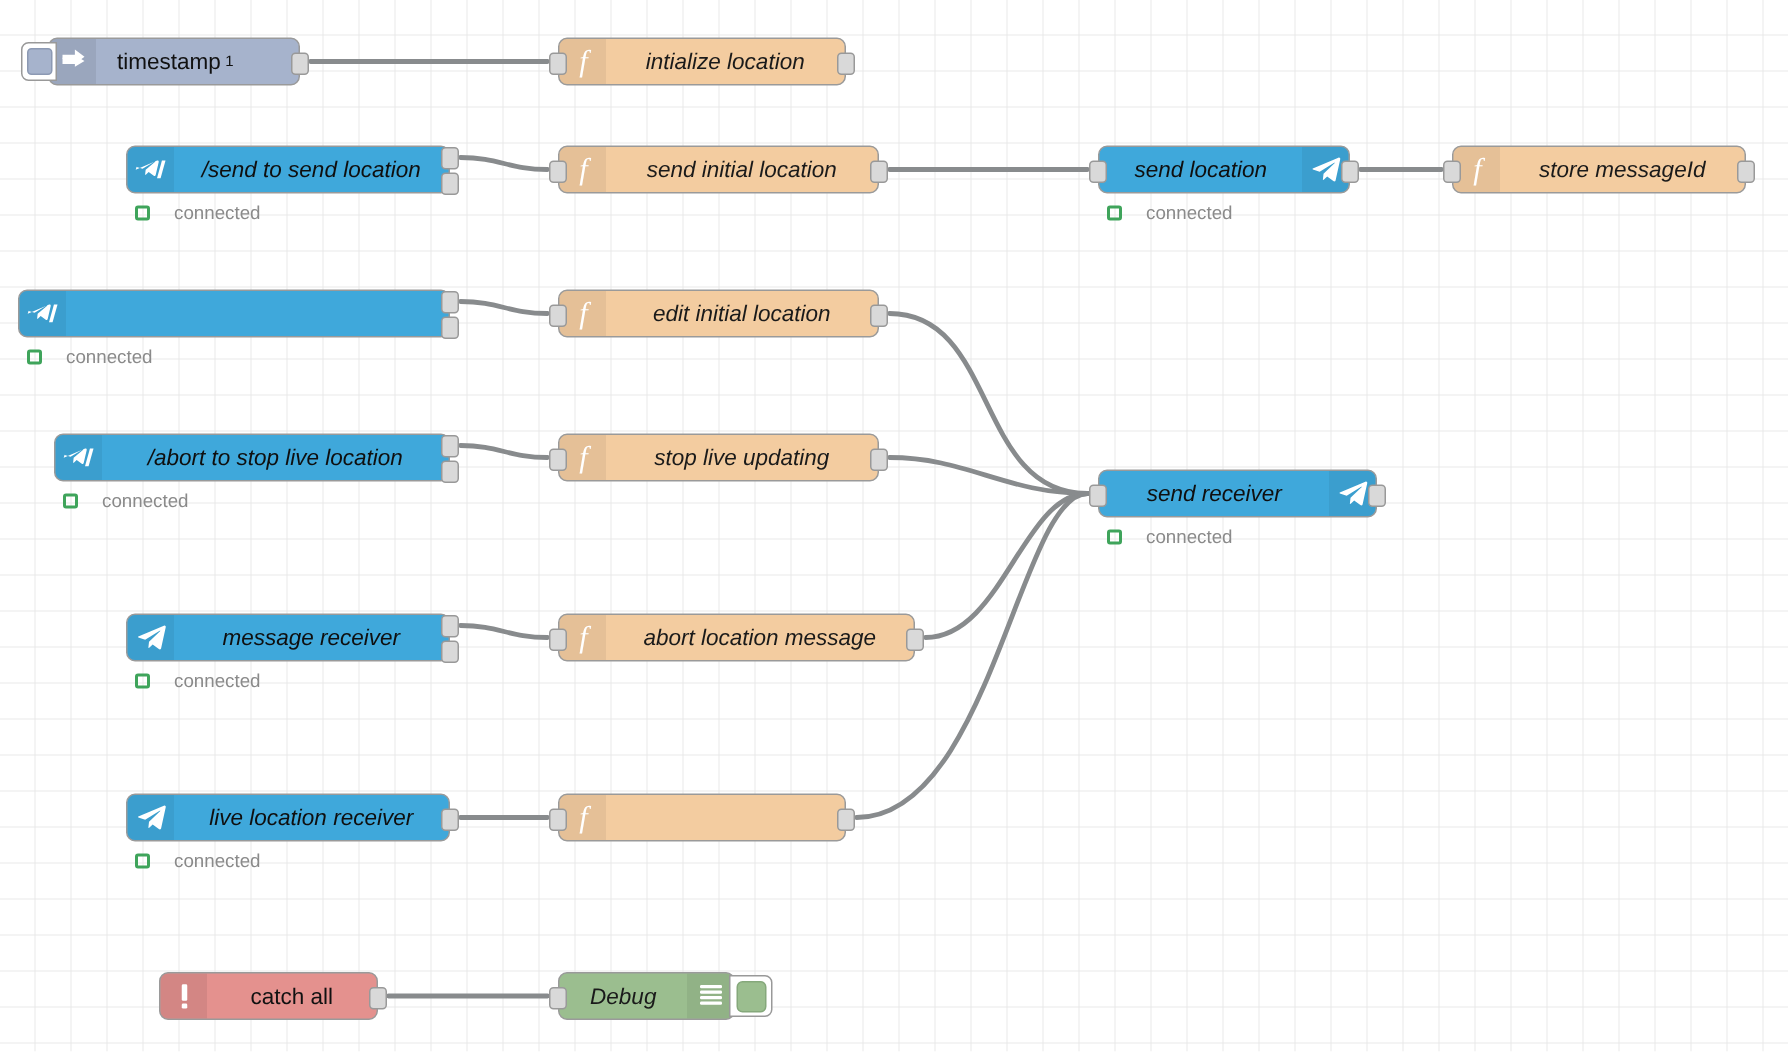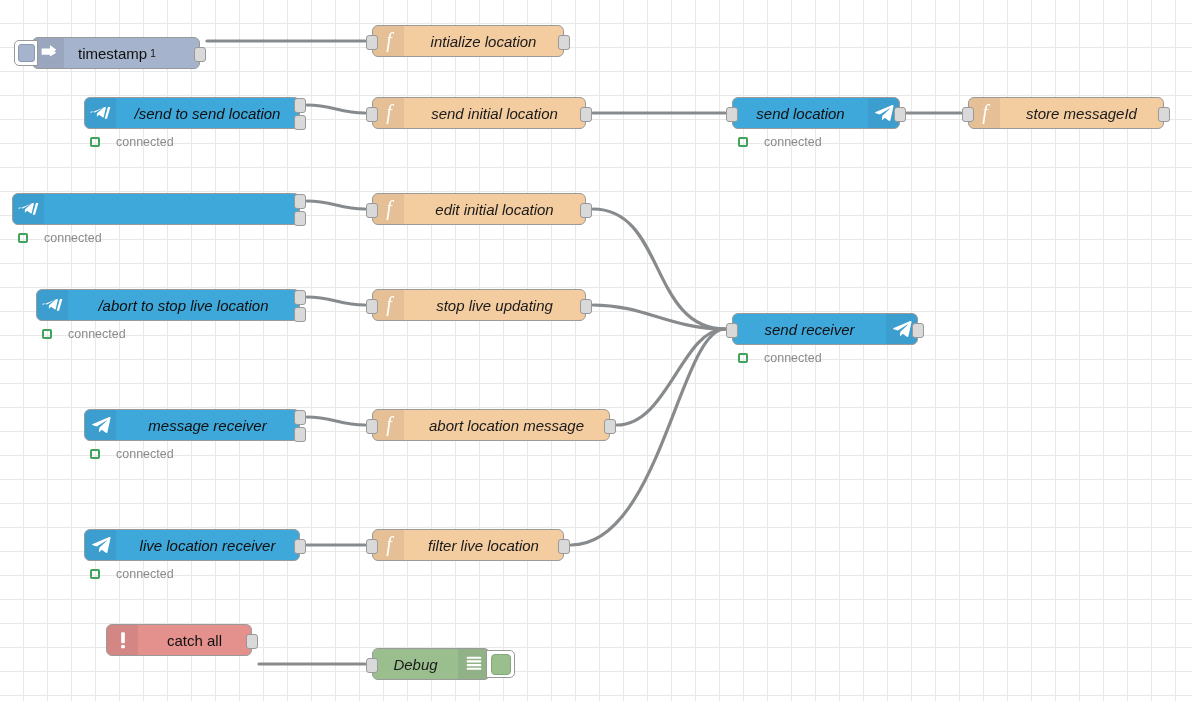--- a/index.html
+++ b/index.html
@@ -198,21 +198,21 @@
       <path d="M 307,417 C 333,417 339,425 365,425" class="wire"></path>
       <path d="M 307,545 C 333,545 339,545 365,545" class="wire"></path>
       <path d="M 593,209 C 665,209 650,329 725,329" class="wire"></path>
       <path d="M 593,305 C 645,305 670,329 725,329" class="wire"></path>
       <path d="M 617,425 C 668,425 682,329 725,329" class="wire"></path>
       <path d="M 571,545 C 660,545 680,329 725,329" class="wire"></path>
       <path d="M 259,664 C 295,664 329,664 365,664" class="wire"></path>
     </svg>
 
   <div id="nodes-layer">
-      <div class="node n-inject" style="left: 32px; top: 25px; width: 168px; height: 32px; margin-top: 12px;">
+      <div class="node n-inject" style="left: 32px; top: 25px; width: 168px; height: 32px;">
         <div class="node-body">
           <div class="icon-box">
             <svg width="22" height="22" viewBox="0 0 24 24">
               <path fill="#ffffff" d="M4 7h9V3.2l7 5.3-7 5.3V10H4z"></path>
               <path fill="#ffffff" d="M4 15h9v-2.2l7 5.3-7 5.3V21H4z" transform="translate(0,-2.5) scale(1,0.78)"></path>
             </svg>
           </div>
           <div class="node-label label-left">timestamp<span class="sup">1</span></div>
         </div>
         <div class="port port-out" style="top: 8.5px;"></div>
@@ -405,26 +405,25 @@
         <span class="status-dot"></span>
         <span>connected</span>
       </div>
       <div class="node n-func" style="left: 372px; top: 529px; width: 192px; height: 32px;">
         <div class="node-body">
           <div class="icon-box">
             <svg width="22" height="22" viewBox="0 0 24 24">
               <text x="12" y="19" font-family="Liberation Serif, serif" font-size="22" font-style="italic" text-anchor="middle" fill="#ffffff">f</text>
             </svg>
           </div>
-          <div class="node-label label-center">filter live location</div>
-        </div>
-        <div class="port port-in" style="top: 8.5px;"></div>
-        <div class="port port-out" style="top: 8.5px;"></div>
-      </div>
-      <div class="node n-catch" style="left: 106px; top: 624px; width: 146px; height: 32px;">
+        </div>
+        <div class="port port-in" style="top: 8.5px;"></div>
+        <div class="port port-out" style="top: 8.5px;"></div>
+      </div>
+      <div class="node n-catch" style="left: 106px; top: 648px; width: 146px; height: 32px;">
         <div class="node-body">
           <div class="icon-box">
             <svg width="22" height="22" viewBox="0 0 24 24">
               <rect x="10" y="3.5" width="4" height="12" rx="1" fill="#ffffff"></rect>
               <rect x="10" y="17.5" width="4" height="3.6" rx="1" fill="#ffffff"></rect>
             </svg>
           </div>
           <div class="node-label label-center">catch all</div>
         </div>
         <div class="port port-out" style="top: 8.5px;"></div>

